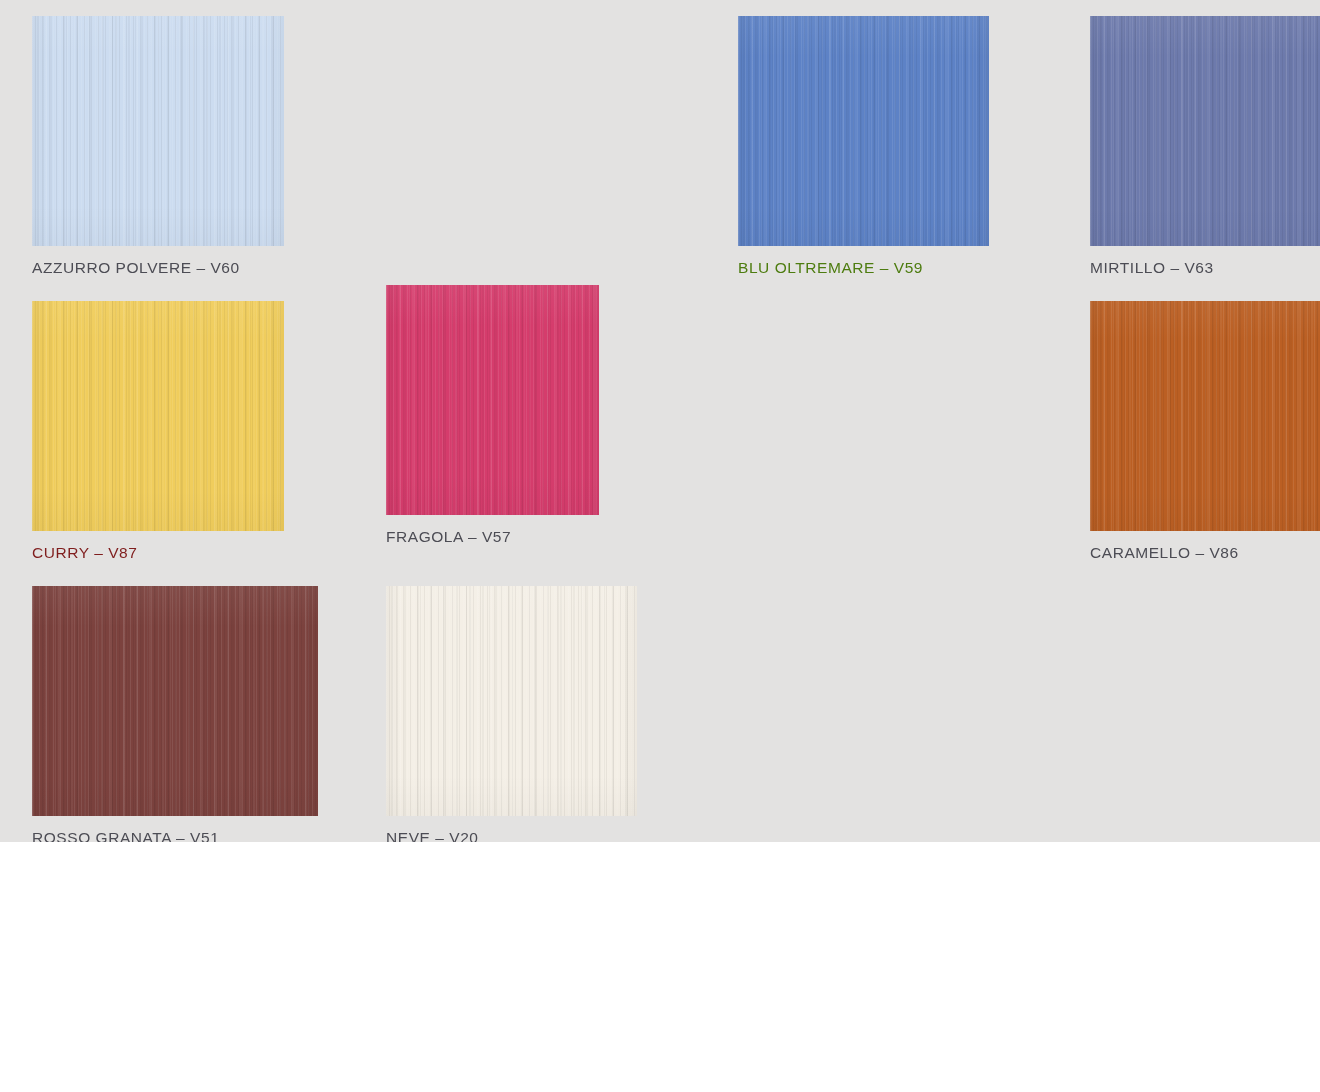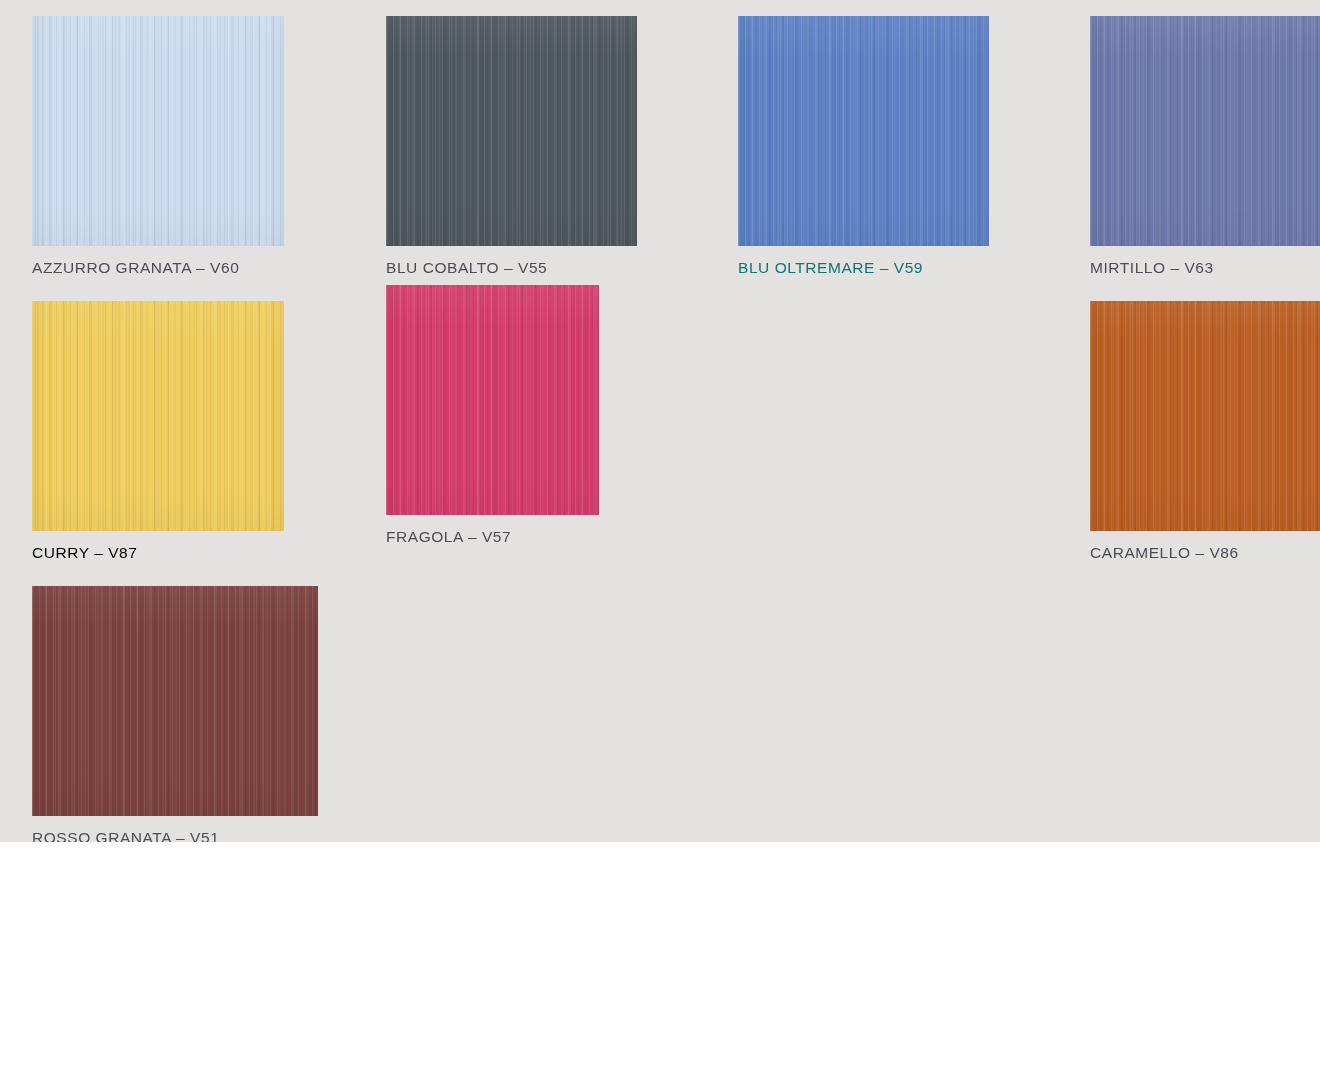--- a/index.html
+++ b/index.html
@@ -106,61 +106,52 @@
 <div id="palette-page" style="background: rgb(227, 226, 225);">
   <div class="swatch-grid">
 
     <div class="swatch-cell" style="left:32px; top:16px; width:252px;">
       <div class="swatch-chip" style="background-color: rgb(204, 220, 240);">
         <span class="tex-a"></span>
         <span class="tex-b"></span>
         <span class="tex-c"></span>
         <span class="tex-d"></span>
       </div>
-      <div class="swatch-label" style="color: rgb(76, 76, 84);">AZZURRO GRANATA – V60</div>
+      <div class="swatch-label" style="color: rgb(76, 76, 84);">AZZURRO POLVERE – V60</div>
     </div>
 
-    <div class="swatch-cell" style="left:386px; top:16px; width:251px;">
-      <div class="swatch-chip" style="background-color: rgb(78, 89, 94);">
-        <span class="tex-a"></span>
-        <span class="tex-b"></span>
-        <span class="tex-c"></span>
-        <span class="tex-d"></span>
-      </div>
-      <div class="swatch-label" style="color: rgb(76, 76, 84);">BLU COBALTO – V55</div>
-    </div>
 
     <div class="swatch-cell" style="left:738px; top:16px; width:251px;">
       <div class="swatch-chip" style="background-color: rgb(93, 130, 198);">
         <span class="tex-a"></span>
         <span class="tex-b"></span>
         <span class="tex-c"></span>
         <span class="tex-d"></span>
       </div>
-      <div class="swatch-label" style="color: #0f766e;">BLU OLTREMARE – V59</div>
+      <div class="swatch-label" style="color: #4d7c0f;">BLU OLTREMARE – V59</div>
     </div>
 
     <div class="swatch-cell" style="left:1090px; top:16px; width:251px;">
       <div class="swatch-chip" style="background-color: rgb(109, 122, 172);">
         <span class="tex-a"></span>
         <span class="tex-b"></span>
         <span class="tex-c"></span>
         <span class="tex-d"></span>
       </div>
       <div class="swatch-label" style="color: rgb(76, 76, 84);">MIRTILLO – V63</div>
     </div>
 
     <div class="swatch-cell" style="left:32px; top:301px; width:252px;">
       <div class="swatch-chip" style="background-color: rgb(240, 205, 92);">
         <span class="tex-a"></span>
         <span class="tex-b"></span>
         <span class="tex-c"></span>
         <span class="tex-d"></span>
       </div>
-      <div class="swatch-label" style="color: #000000;">CURRY – V87</div>
+      <div class="swatch-label" style="color: #7f1d1d;">CURRY – V87</div>
     </div>
 
     <div class="swatch-cell" style="left:386px; top:285px; width:213px;">
       <div class="swatch-chip" style="background-color: rgb(213, 60, 108);">
         <span class="tex-a"></span>
         <span class="tex-b"></span>
         <span class="tex-c"></span>
         <span class="tex-d"></span>
       </div>
       <div class="swatch-label" style="color: rgb(76, 76, 84);">FRAGOLA – V57</div>
@@ -180,15 +171,24 @@
     <div class="swatch-cell" style="left:32px; top:586px; width:286px;">
       <div class="swatch-chip" style="background-color: rgb(124, 66, 62);">
         <span class="tex-a"></span>
         <span class="tex-b"></span>
         <span class="tex-c"></span>
         <span class="tex-d"></span>
       </div>
       <div class="swatch-label" style="color: rgb(76, 76, 84);">ROSSO GRANATA – V51</div>
     </div>
 
+    <div class="swatch-cell" style="left:386px; top:586px; width:251px;">
+      <div class="swatch-chip" style="background-color: rgb(244, 239, 230);">
+        <span class="tex-a"></span>
+        <span class="tex-b"></span>
+        <span class="tex-c"></span>
+        <span class="tex-d"></span>
+      </div>
+      <div class="swatch-label" style="color: rgb(76, 76, 84);">NEVE – V20</div>
+    </div>
 
   </div>
 </div>
 
 </body></html>

